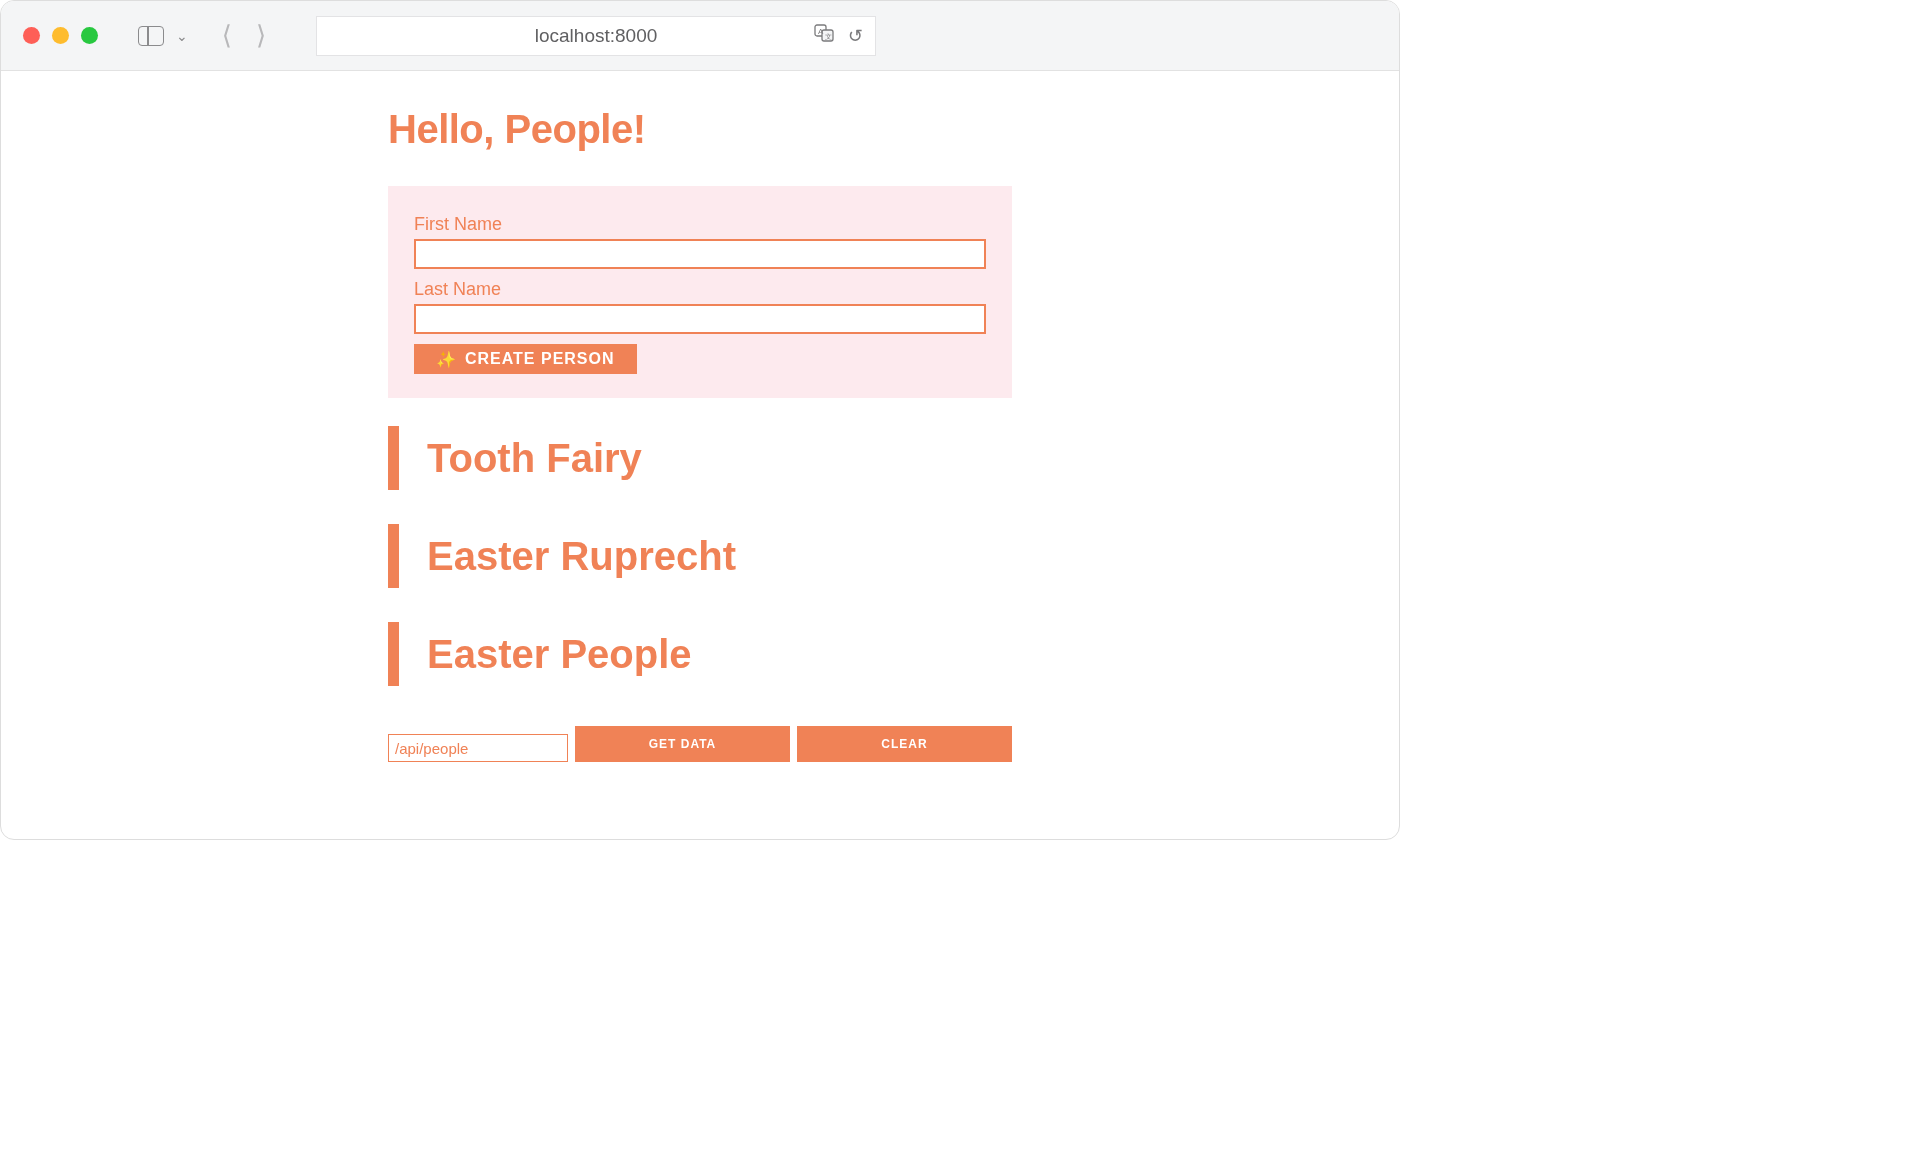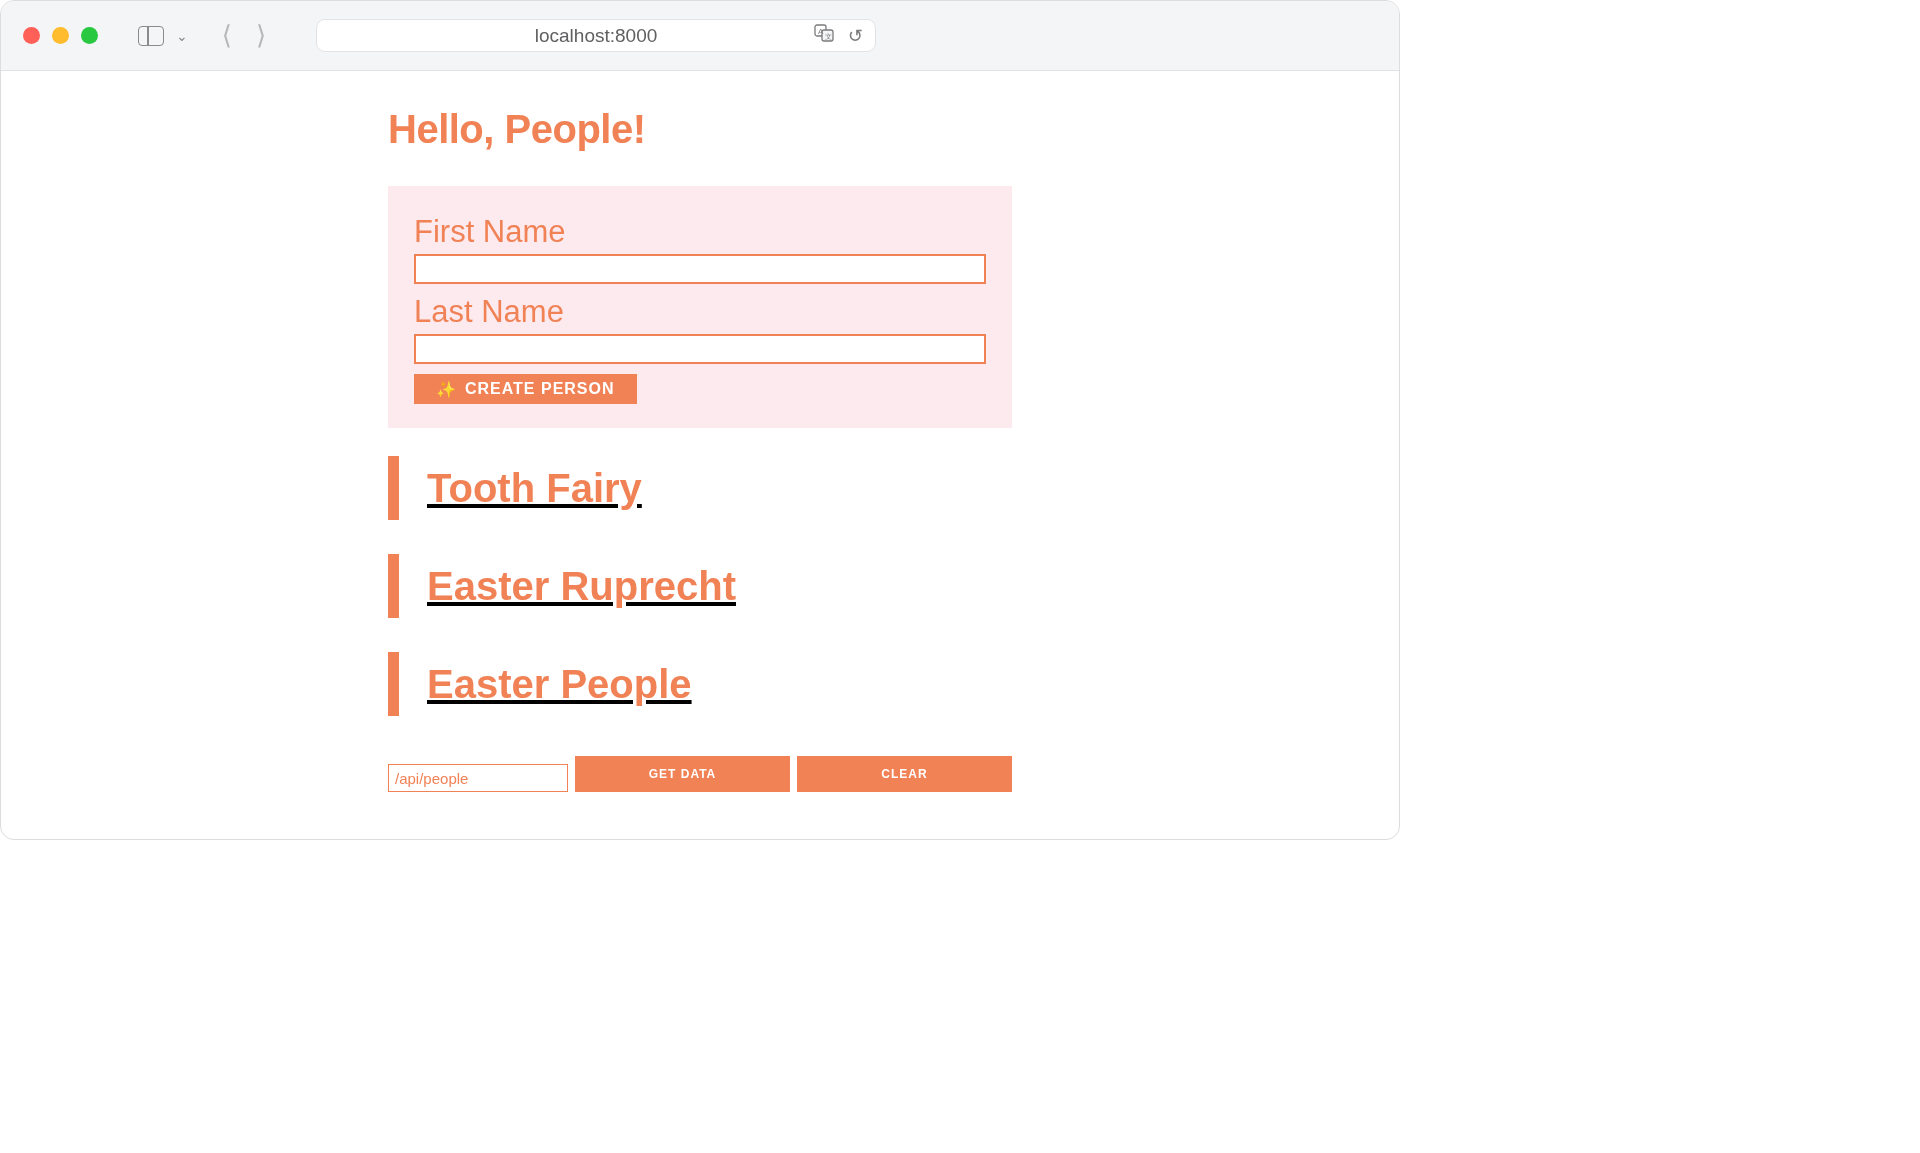--- a/index.html
+++ b/index.html
@@ -76,24 +76,24 @@
     .arrow {
       font-size: 26px;
       color: #b8b8ba;
       cursor: pointer;
       font-weight: 300;
     }
     .urlbar {
       flex: 0 0 560px;
       margin-left: auto;
       margin-right: auto;
-      height: 33px;
+      height: 40px;
       background: #fff;
       border: 1px solid #e3e3e5;
-      border-radius: 9px;
+      border-radius: 0;
       display: flex;
       align-items: center;
       justify-content: center;
       position: relative;
       color: #606062;
       font-size: 19px;
     }
     .urlbar .rightctl {
       position: absolute;
       right: 12px;
@@ -122,21 +122,21 @@
       color: #f08256;
       margin-bottom: 34px;
       letter-spacing: -0.5px;
     }
     .form-card {
       background: #fdeaee;
       padding: 28px 26px 24px 26px;
       margin-bottom: 28px;
     }
     .form-label {
-      font-size: 31px;
+      font-size: 18px;
       color: #f08256;
       font-weight: 400;
       margin-bottom: 4px;
     }
     .form-input {
       width: 100%;
       height: 30px;
       border: 2px solid #f08256;
       background: #fff;
       font-size: 16px;
@@ -166,21 +166,20 @@
     }
     
     .people-list {
       margin-bottom: 40px;
     }
     .person {
       display: flex;
       align-items: center;
       gap: 28px;
       margin-bottom: 34px;
-      text-decoration: underline;
     }
     .person .bar {
       width: 11px;
       height: 64px;
       background: #f08256;
     }
     .person .name {
       font-size: 40px;
       font-weight: 700;
       color: #f08256;

